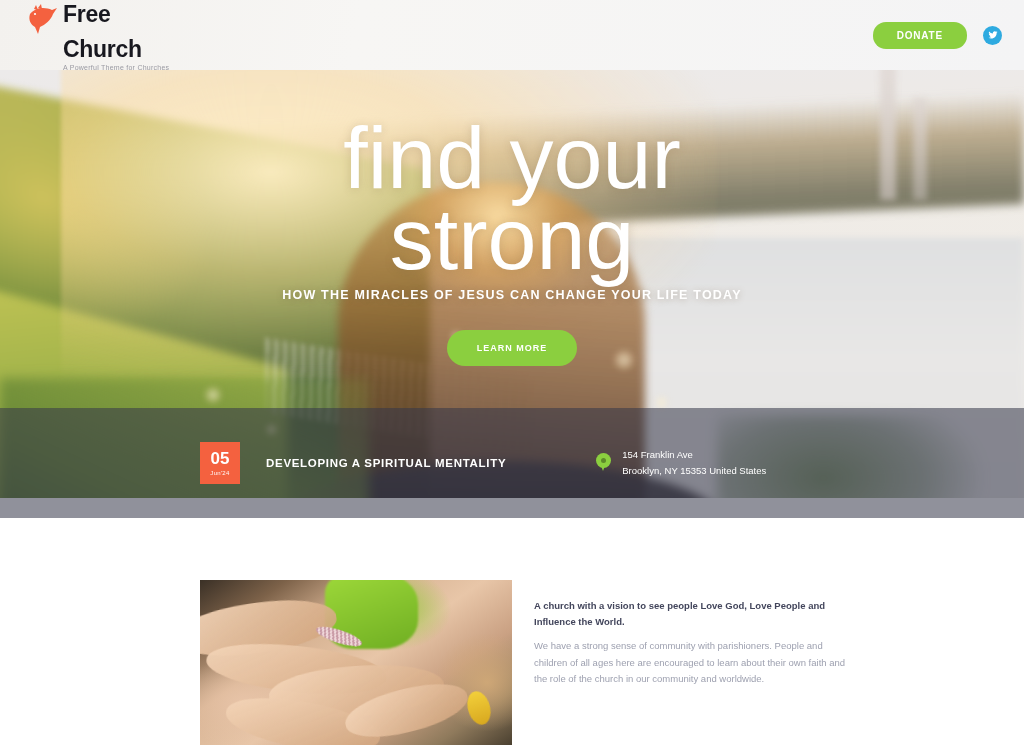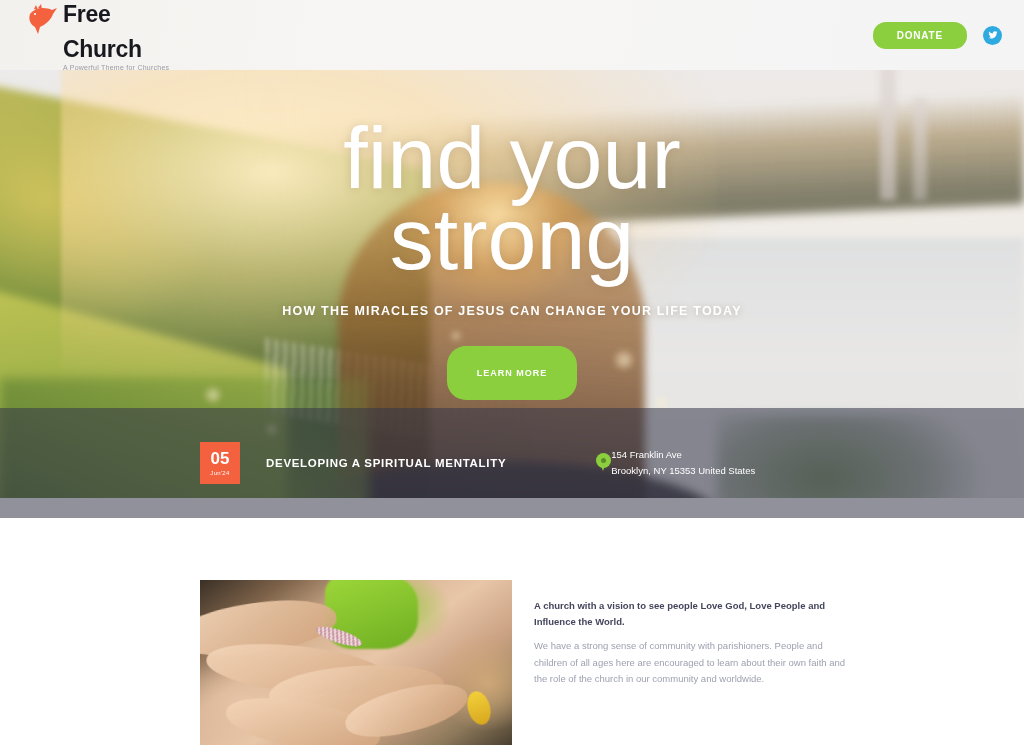--- a/index.html
+++ b/index.html
@@ -157,28 +157,28 @@
     display: flex; flex-direction: column; align-items: center;
     padding-top: 48px;
   }
   .hero-title {
     font-size: 88px; font-weight: 300; color: #ffffff;
     line-height: 0.92; text-align: center; letter-spacing: 0px;
     text-shadow: 0 1px 10px rgba(120,90,60,0.22);
   }
   .hero-title span { display: block; }
   .hero-sub {
-    margin-top: 24px; font-size: 12.5px; font-weight: bold; color: #ffffff;
+    margin-top: 8px; font-size: 12.5px; font-weight: bold; color: #ffffff;
     letter-spacing: 1.2px; text-align: center;
     text-shadow: 0 1px 6px rgba(110,85,60,0.35);
   }
   .learn-btn {
     margin-top: 28px; background: #8bcf3f; color: #ffffff;
     font-size: 9px; font-weight: bold; letter-spacing: 1px;
-    border: none; border-radius: 19px; padding: 22px 30px; cursor: pointer;
+    border: none; border-radius: 19px; padding: 13px 30px; cursor: pointer;
   }
 
   
   .eventbar {
     position: absolute; left: 0; top: 408px;
     width: 1024px; height: 110px;
     background: rgba(52,54,72,0.55);
     display: flex; align-items: center;
     z-index: 20;
   }
@@ -186,21 +186,21 @@
     margin-left: 200px; width: 40px; height: 42px;
     background: #f4613f; color: #ffffff;
     display: flex; flex-direction: column; align-items: center; justify-content: center;
   }
   .ev-day { font-size: 17px; font-weight: bold; line-height: 1; }
   .ev-mon { font-size: 6px; margin-top: 3px; letter-spacing: 0.3px; opacity: 0.95; }
   .ev-title {
     margin-left: 26px; color: #ffffff; font-size: 11.5px;
     font-weight: bold; letter-spacing: 0.7px; white-space: nowrap;
   }
-  .ev-loc { margin-left: 90px; display: flex; align-items: center; }
+  .ev-loc { margin-left: 90px; display: flex; align-items: center; gap: 11px; }
   .pin { width: 15px; height: 20px; position: relative; flex: none; }
   .pin-body {
     position: absolute; top: 0; left: 0; width: 15px; height: 15px;
     background: #8bcf3f; border-radius: 50% 50% 50% 50%;
   }
   .pin-tip {
     position: absolute; top: 10px; left: 4.2px;
     width: 0; height: 0;
     border-left: 3.3px solid transparent; border-right: 3.3px solid transparent;
     border-top: 8px solid #8bcf3f;

